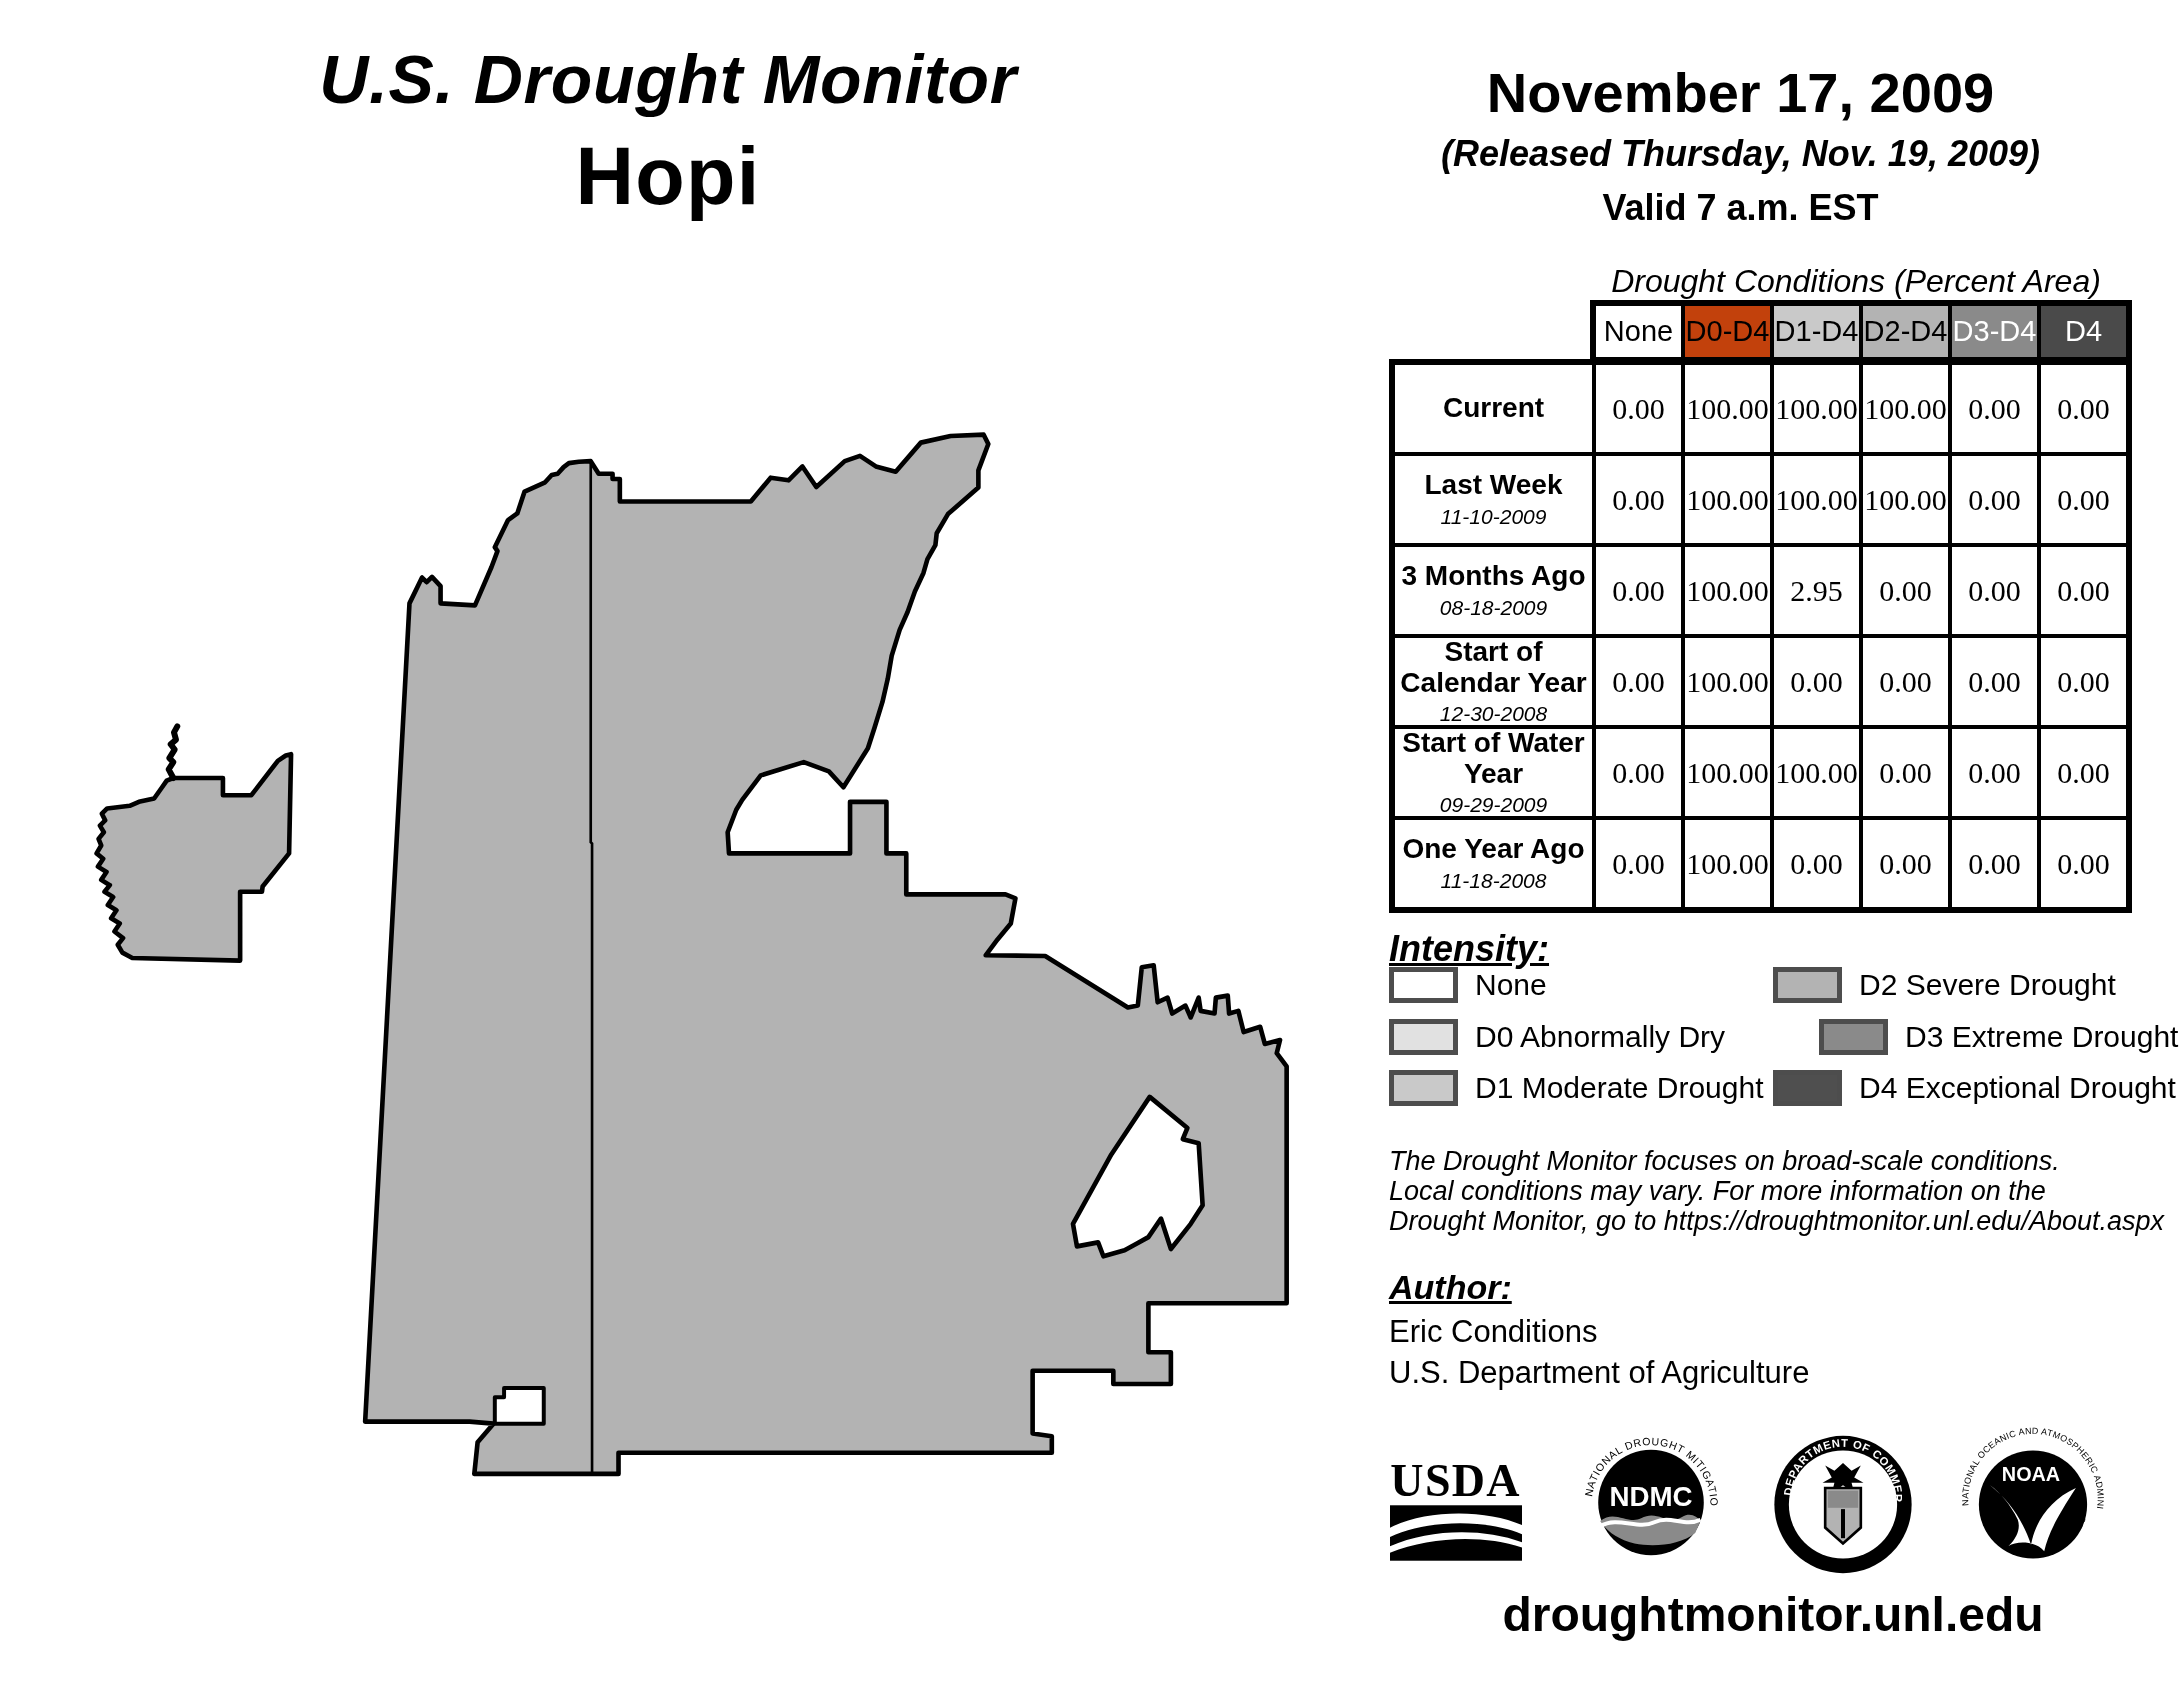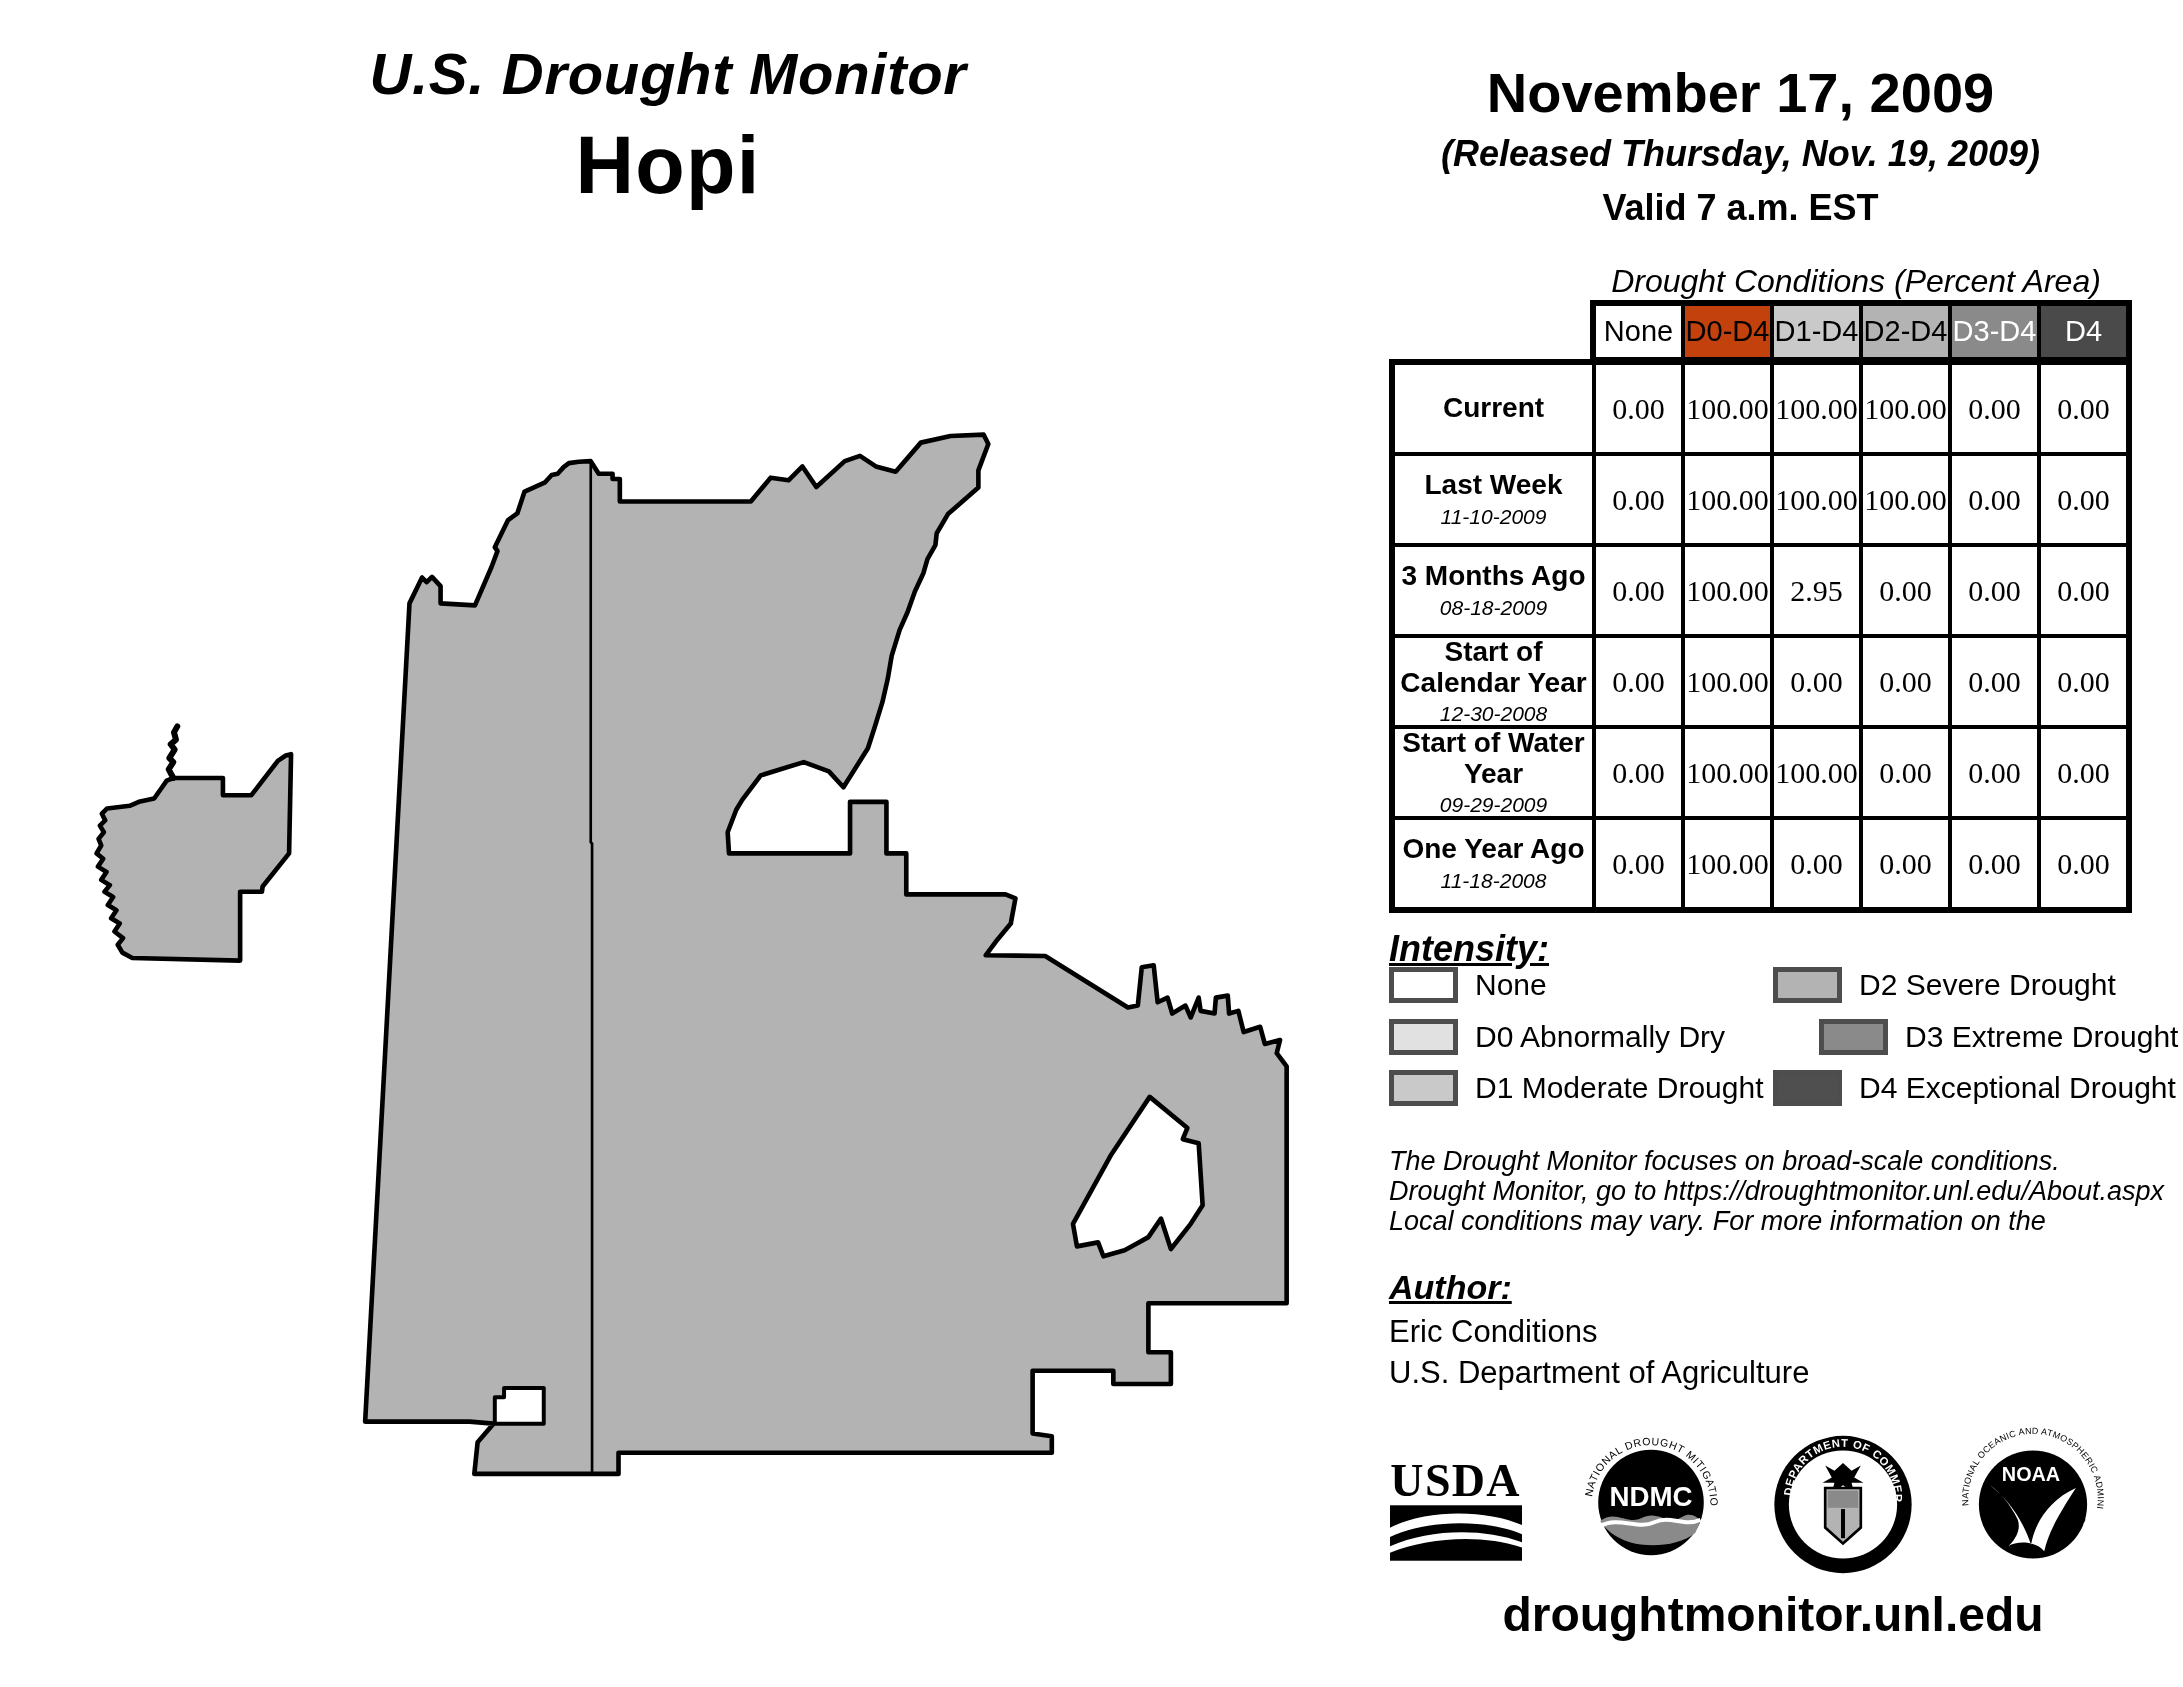--- a/index.html
+++ b/index.html
@@ -3,21 +3,21 @@
 <meta charset="utf-8">
 <style>
   html,body{margin:0;padding:0;background:#ffffff;}
   .page{
     position:relative;width:2183px;height:1687px;background:#ffffff;overflow:hidden;
     font-family:"Liberation Sans", sans-serif;color:#000;
   }
   .abs{position:absolute;}
   
   .title-block{left:205px;top:40px;width:926px;text-align:center;}
-  .title-line1{font-size:58px;font-weight:bold;font-style:italic;letter-spacing:0.7px;}
+  .title-line1{font-size:68px;font-weight:bold;font-style:italic;letter-spacing:0.7px;}
   .title-line2{font-size:81px;font-weight:bold;margin-top:12px;letter-spacing:1.3px;}
   .date-block{left:1403px;top:60px;width:675px;text-align:center;}
   .date-main{font-size:56px;font-weight:bold;}
   .date-released{font-size:36px;font-weight:bold;font-style:italic;margin-top:8px;}
   .date-valid{font-size:36px;font-weight:bold;margin-top:12px;}
   
   .tbl-caption{left:1590px;top:263px;width:532px;text-align:center;font-style:italic;font-size:32px;}
   .tbl-header{
     left:1590px;top:300px;display:grid;grid-template-columns:repeat(6,89px);
     border:4px solid #000;height:63px;box-sizing:border-box;background:#000;grid-gap:0;
@@ -188,22 +188,22 @@
       <div class="ltext">D3 Extreme Drought</div>
     </div>
     <div class="lrow" style="left:384px;top:103px;">
       <div class="swatch" style="background: rgb(79, 79, 79);"></div>
       <div class="ltext">D4 Exceptional Drought</div>
     </div>
   </div>
 
   <div class="abs disclaimer">
     <div>The Drought Monitor focuses on broad-scale conditions.</div>
+    <div>Local conditions may vary. For more information on the</div>
     <div>Drought Monitor, go to https://droughtmonitor.unl.edu/About.aspx</div>
-    <div>Local conditions may vary. For more information on the</div>
   </div>
 
   <div class="abs author-head">Author:</div>
   <div class="abs author-name">Eric Conditions</div>
   <div class="abs author-org">U.S. Department of Agriculture</div>
 
   <div class="abs logos">
 
     <div class="usda">
       <div class="usda-text">USDA</div>

